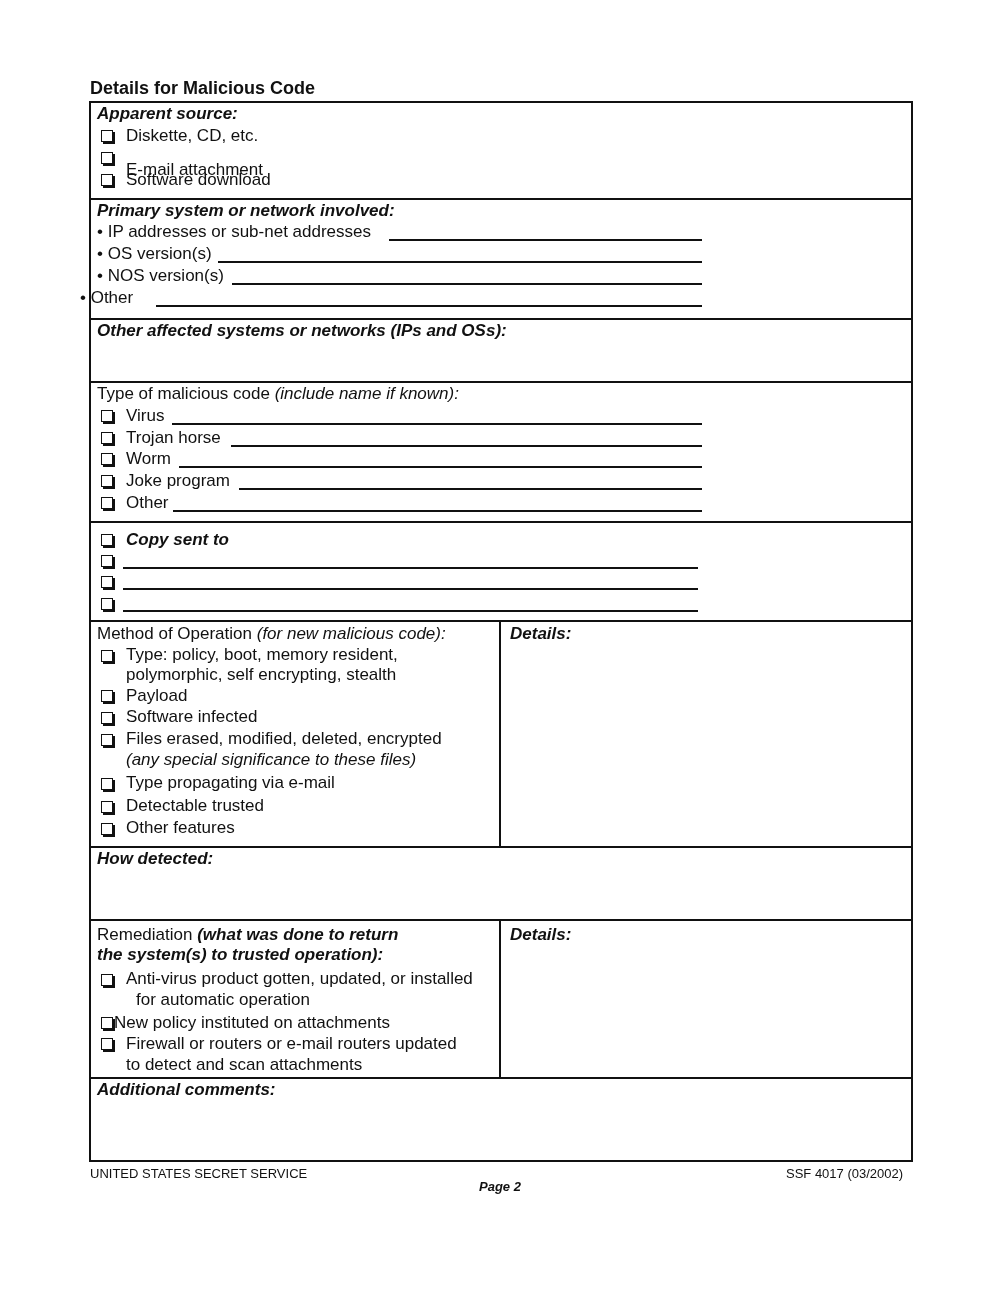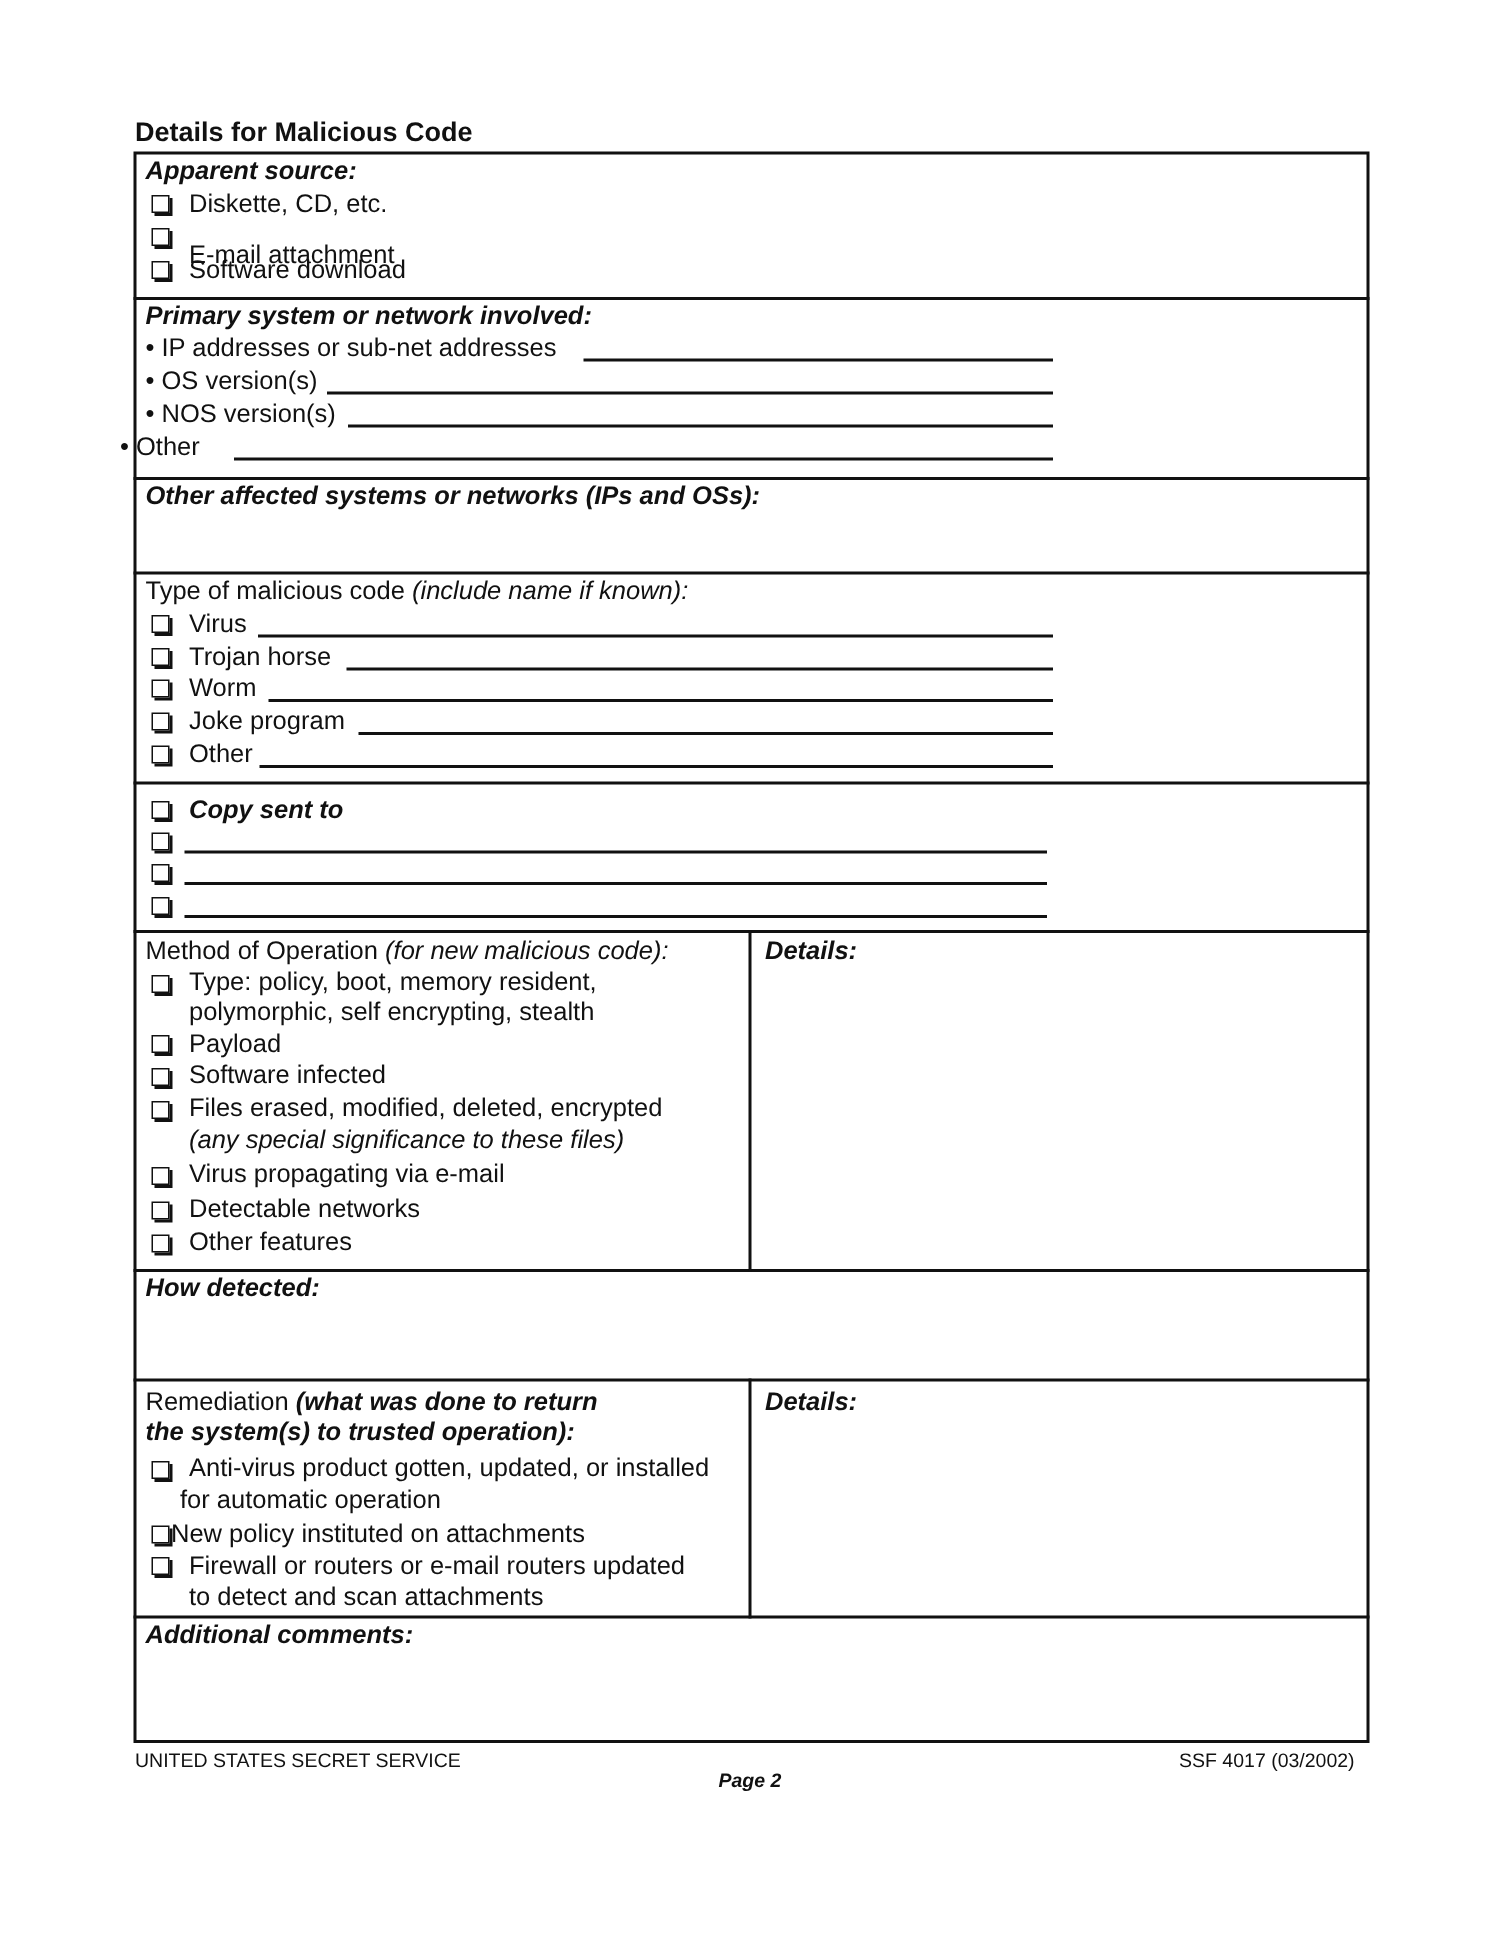--- a/index.html
+++ b/index.html
@@ -89,36 +89,36 @@
 <div class="t" style="left:126px;top:645px">Type: policy, boot, memory resident,</div>
 <div class="t" style="left:126px;top:665px">polymorphic, self encrypting, stealth</div>
 <div class="cb" style="left:101px;top:690px"></div>
 <div class="t" style="left:126px;top:686px">Payload</div>
 <div class="cb" style="left:101px;top:712px"></div>
 <div class="t" style="left:126px;top:707px">Software infected</div>
 <div class="cb" style="left:101px;top:734px"></div>
 <div class="t" style="left:126px;top:729px">Files erased, modified, deleted, encrypted</div>
 <div class="t i" style="left:126px;top:750px">(any special significance to these files)</div>
 <div class="cb" style="left:101px;top:778px"></div>
-<div class="t" style="left:126px;top:773px">Virus propagating via e-mail</div>
+<div class="t" style="left:126px;top:773px">Type propagating via e-mail</div>
 <div class="cb" style="left:101px;top:801px"></div>
-<div class="t" style="left:126px;top:796px">Detectable networks</div>
+<div class="t" style="left:126px;top:796px">Detectable trusted</div>
 <div class="cb" style="left:101px;top:823px"></div>
 <div class="t" style="left:126px;top:818px">Other features</div>
 <div class="t b" style="left:510px;top:624px">Details:</div>
 <div class="abs" style="left:505px;top:646px;width:402px;height:196px"></div>
 
 <div class="t b" style="left:97px;top:849px">How detected:</div>
 <div class="abs" style="left:95px;top:871px;width:812px;height:44px"></div>
 
 <div class="t" style="left:97px;top:925px"><span>Remediation </span><span class="i b">(what was done to return</span></div>
 <div class="t i b" style="left:97px;top:945px">the system(s) to trusted operation):</div>
 <div class="cb" style="left:101px;top:974px"></div>
 <div class="t" style="left:126px;top:969px">Anti-virus product gotten, updated, or installed</div>
-<div class="t" style="left:120px;top:990px">for automatic operation</div>
+<div class="t" style="left:136px;top:990px">for automatic operation</div>
 <div class="cb" style="left:101px;top:1017px"></div>
 <div class="t" style="left:114px;top:1013px">New policy instituted on attachments</div>
 <div class="cb" style="left:101px;top:1038px"></div>
 <div class="t" style="left:126px;top:1034px">Firewall or routers or e-mail routers updated</div>
 <div class="t" style="left:126px;top:1055px">to detect and scan attachments</div>
 <div class="t b" style="left:510px;top:925px">Details:</div>
 <div class="abs" style="left:505px;top:947px;width:402px;height:126px"></div>
 
 <div class="t b" style="left:97px;top:1080px">Additional comments:</div>
 <div class="abs" style="left:95px;top:1102px;width:812px;height:54px"></div>

